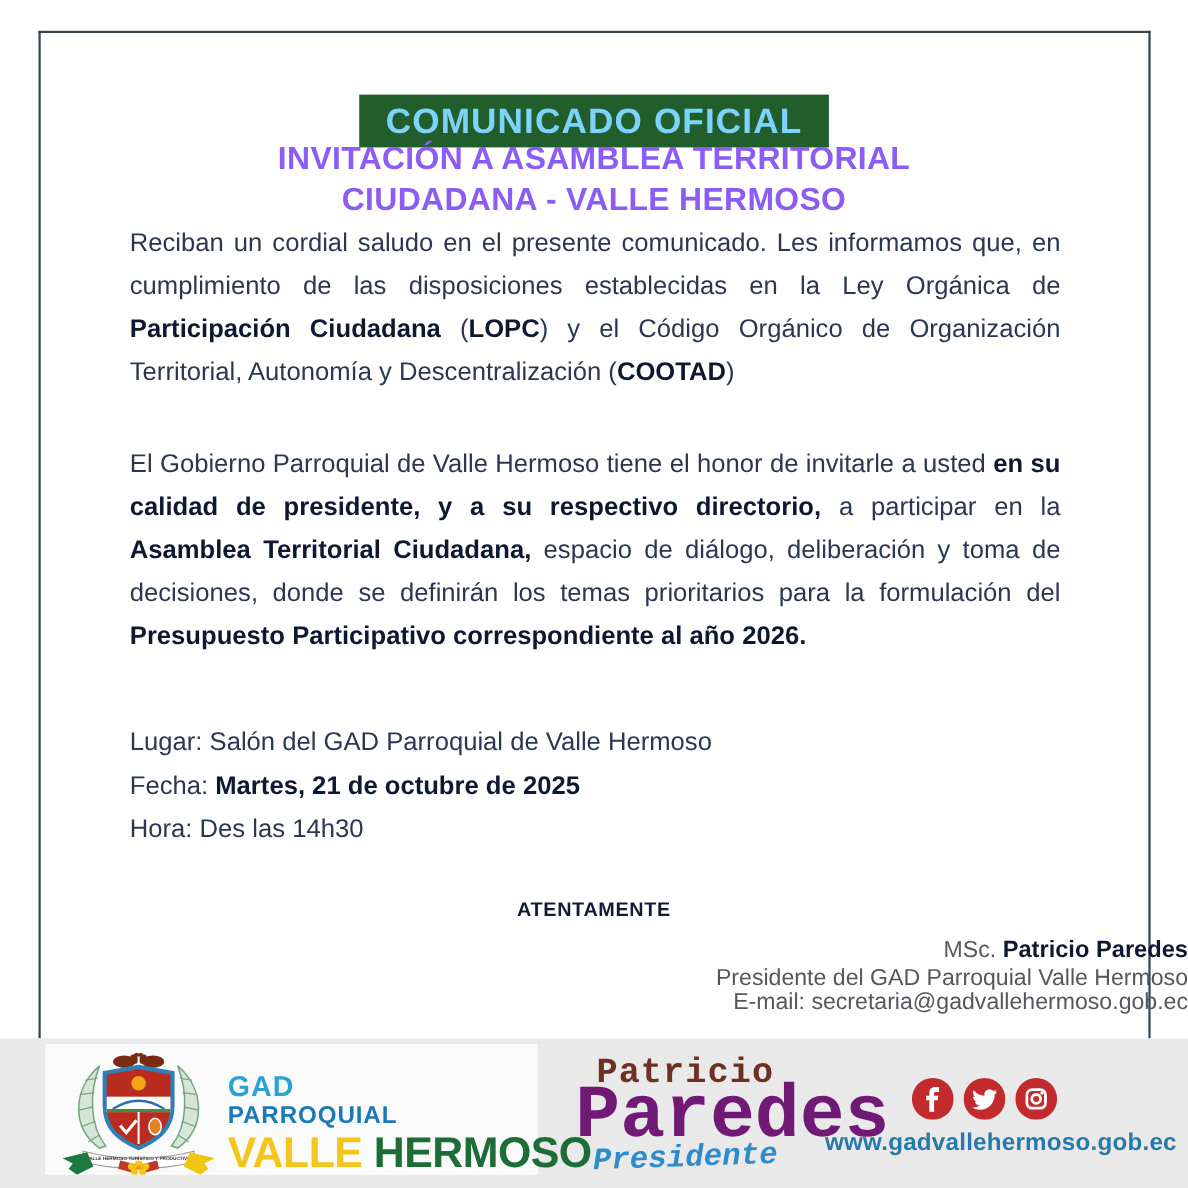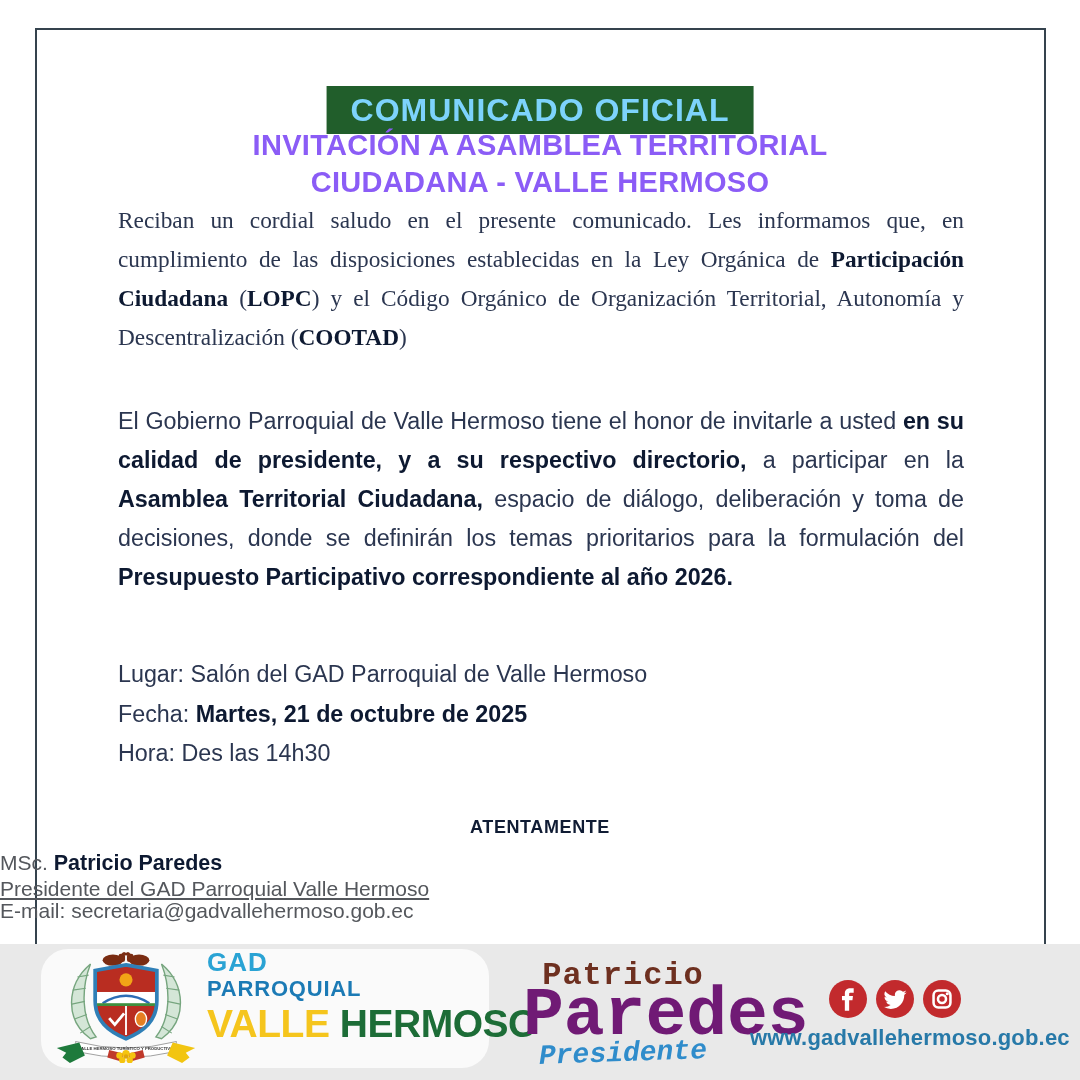--- a/index.html
+++ b/index.html
@@ -21,42 +21,42 @@
     font-size:32px;font-weight:bold;letter-spacing:1px;white-space:nowrap;margin-top:24px;
   }
   .title{
     position:absolute;top:127px;left:0;width:100%;text-align:center;
     color:#8b5cf6;font-size:29px;font-weight:bold;line-height:37px;letter-spacing:0.3px;
   }
   .para{
     position:absolute;left:118px;width:846px;
     font-size:23.3px;line-height:39px;text-align:justify;color:#2b3650;
   }
-  .para1{top:201px;font-family:Liberation Serif, serif;}
+  .para1{top:201px;}
   .para2{top:402px;}
   .b{font-weight:bold;color:#0d1931;}
   .details{
     position:absolute;left:118px;top:655px;width:846px;
     font-size:23.3px;line-height:39.5px;color:#2b3650;
   }
   .atentamente{
     position:absolute;top:817px;left:0;width:100%;text-align:center;
     font-size:18px;font-weight:bold;color:#101c34;letter-spacing:0.6px;
   }
-  .sigline{position:absolute;left:0;width:100%;text-align:left;font-size:21px;color:#54575c;line-height:24px;}
+  .sigline{position:absolute;left:0;width:100%;text-align:right;font-size:21px;color:#54575c;line-height:24px;}
   .sig-name{top:851px;}
   .sig-name .b{font-size:21.5px;}
-  .sig-role{top:877px;text-decoration:underline;}
+  .sig-role{top:877px;}
   .sig-email{top:899px;}
   .footer{
     position:absolute;left:0;top:944px;width:1080px;height:136px;background:#e9e9e9;
   }
   .gad-card{
     position:absolute;left:41px;top:5px;width:448px;height:119px;background:#fafafa;
-    display:flex;align-items:flex-start;box-sizing:border-box;padding-left:10px;border-radius:27px;
+    display:flex;align-items:flex-end;box-sizing:border-box;padding-left:10px;
   }
   .crest{flex:0 0 auto;}
   .gad-text{margin-left:6px;line-height:1;}
   .gad-l1{font-size:26px;font-weight:bold;color:#2aa3d4;letter-spacing:1px;}
   .gad-l2{font-size:22px;font-weight:bold;color:#1b7ab5;letter-spacing:0.8px;margin-top:3px;}
   .gad-l3{font-size:39px;font-weight:bold;letter-spacing:-0.5px;margin-top:4px;white-space:nowrap;}
   .gad-valle{color:#f5c51d;}
   .gad-hermoso{color:#1d6d37;}
   .candidate{
     position:absolute;left:523px;top:16px;width:200px;text-align:center;line-height:1;font-family:Liberation Mono, monospace;

